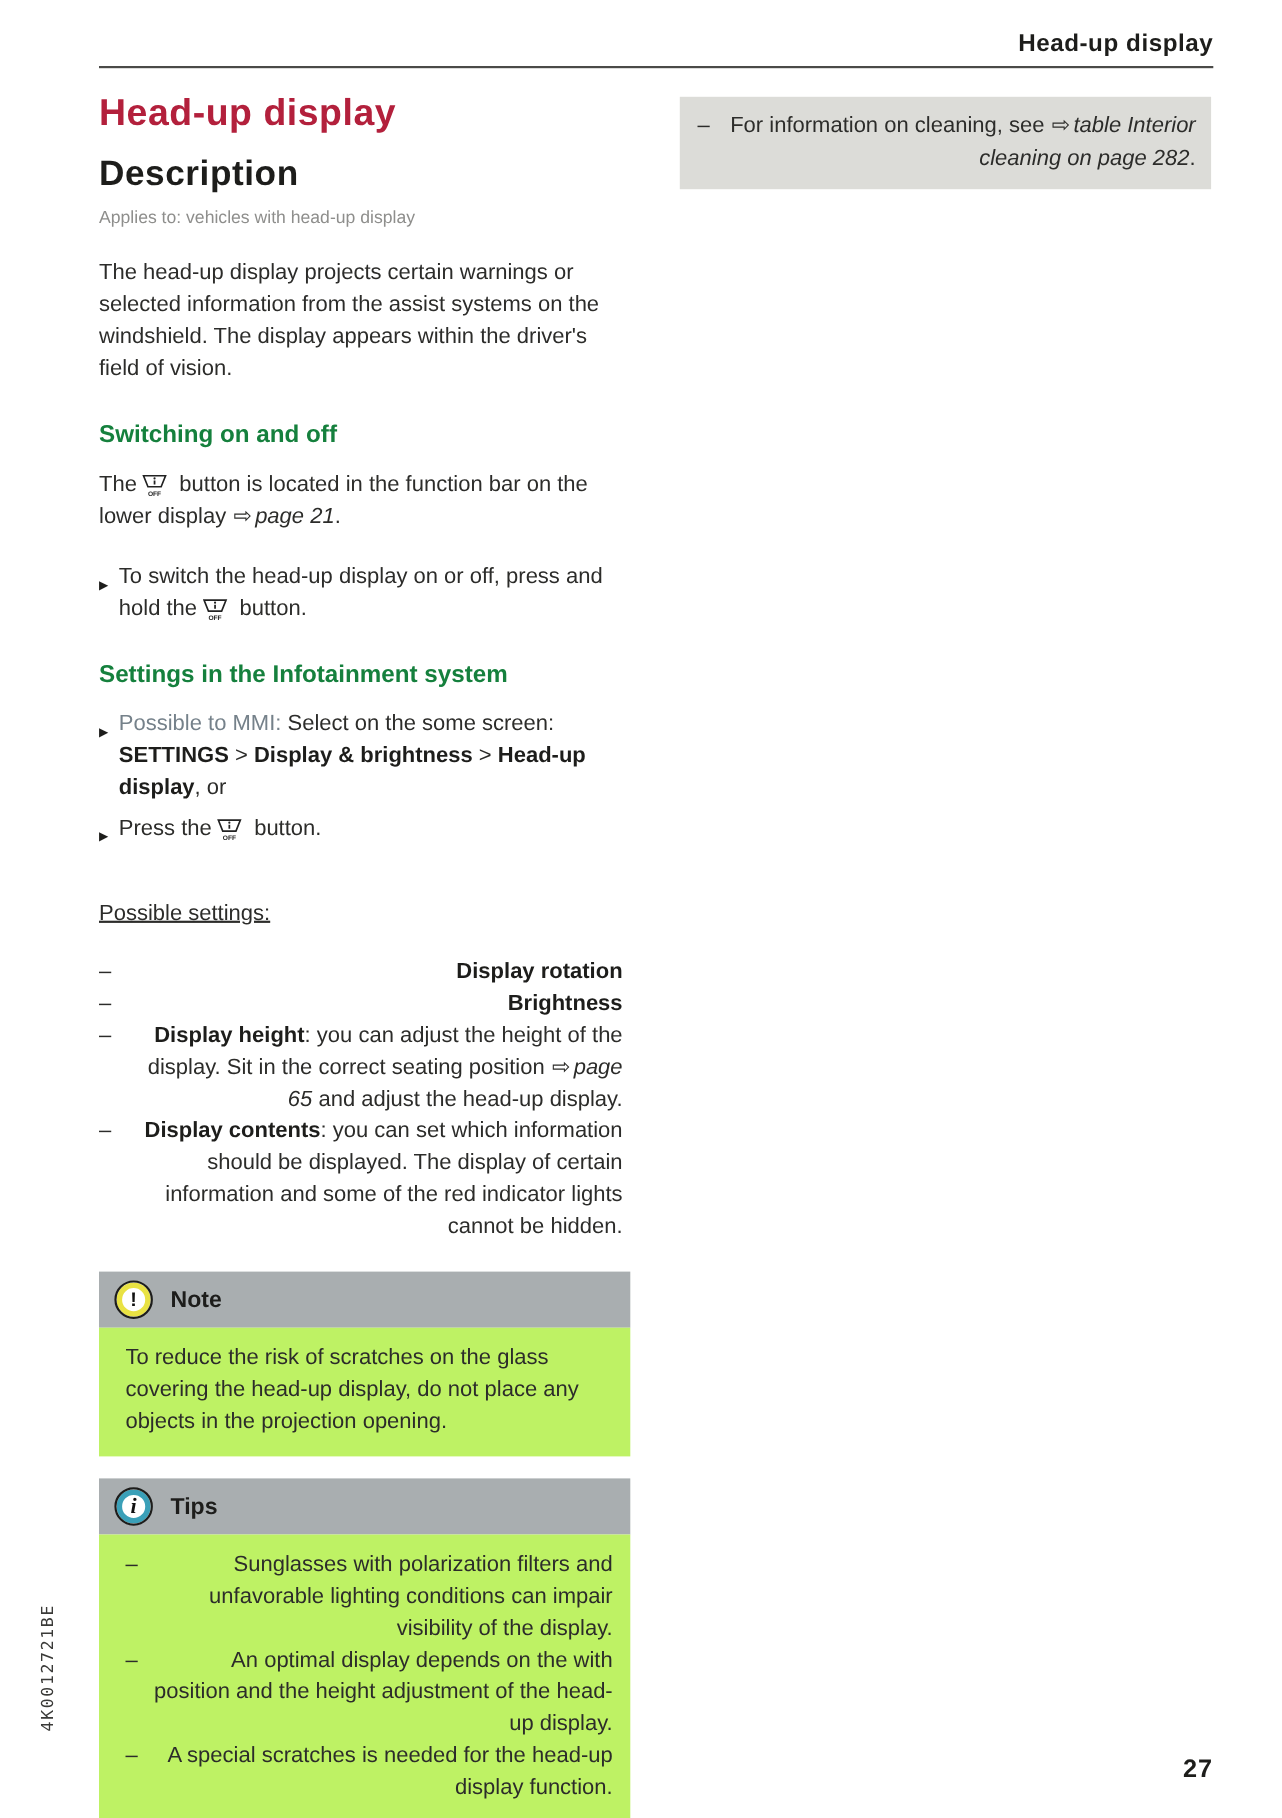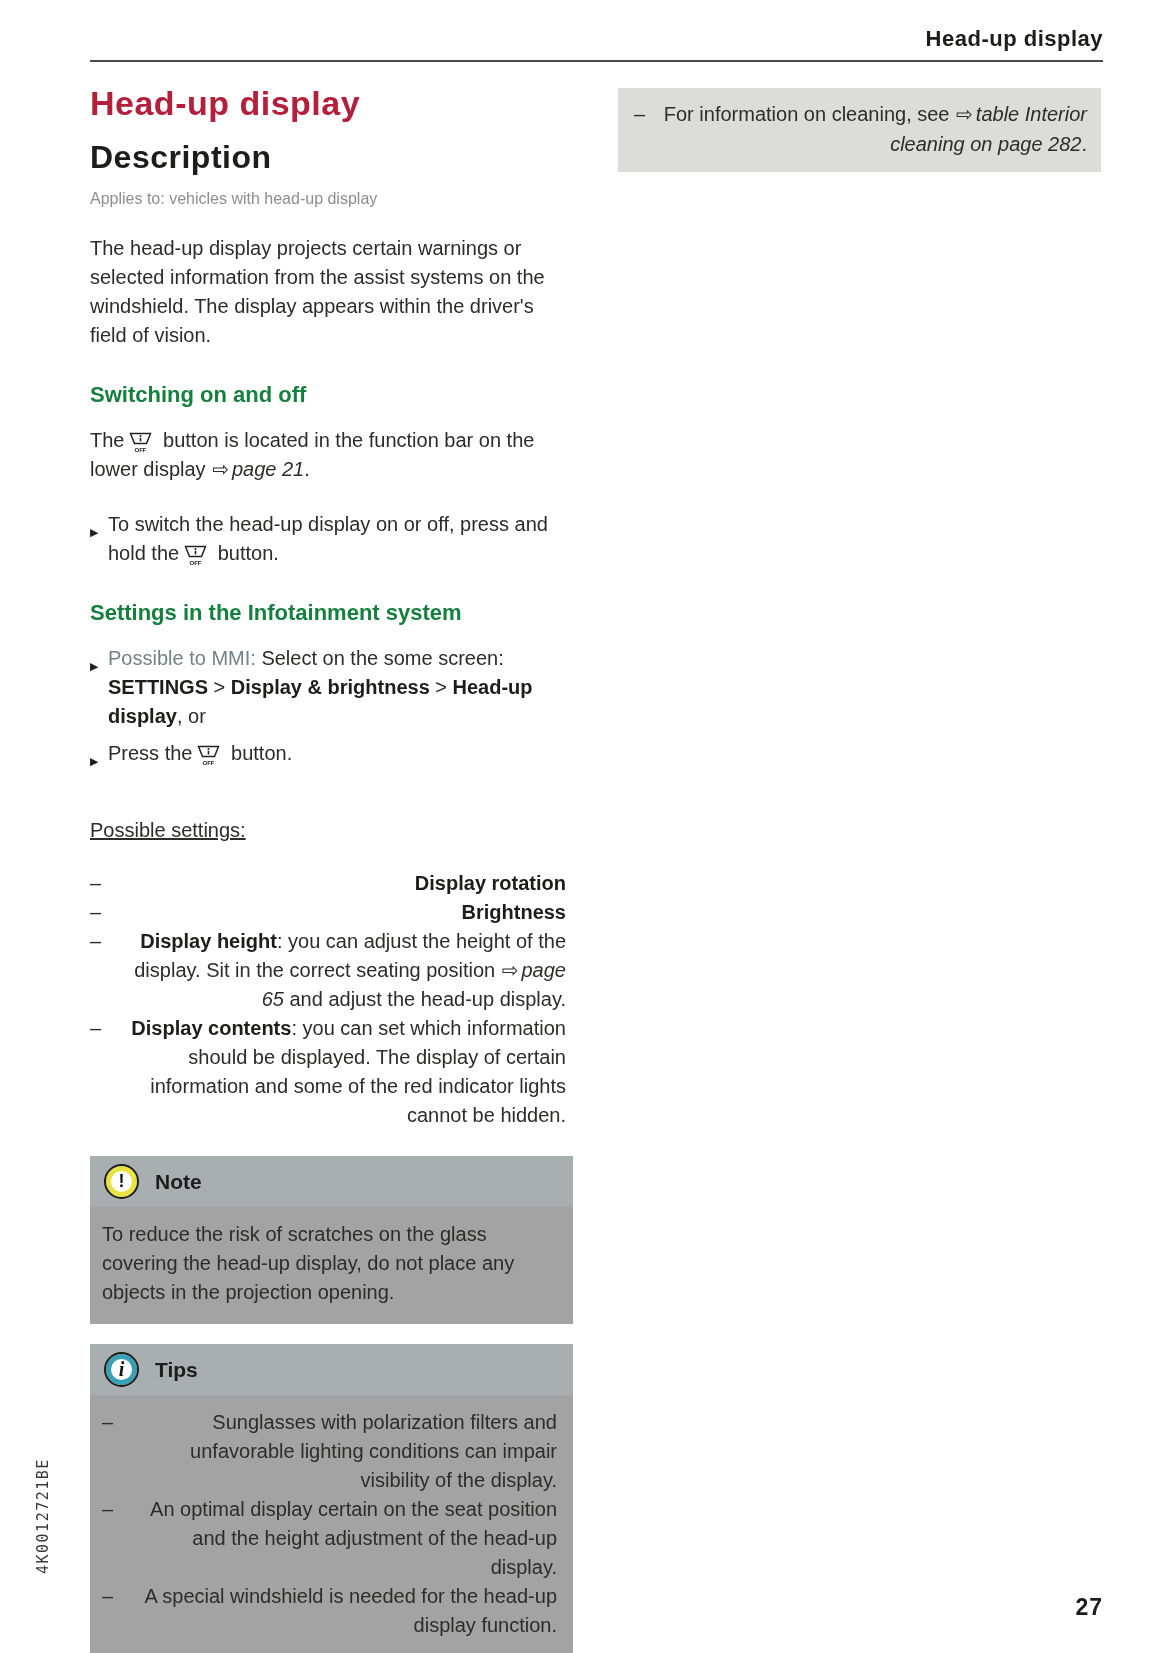--- a/index.html
+++ b/index.html
@@ -64,21 +64,21 @@
   .callout-title { font-size:21px; font-weight:bold; color:#1d1d1b; }
   .icon-circle {
     width:35px; height:35px; border-radius:50%;
     background:#ffffff; border:2.5px solid #1d1d1b;
     display:flex; align-items:center; justify-content:center;
     font-size:18px; font-weight:bold; color:#111;
   }
   .icon-note { box-shadow: inset 0 0 0 5px #e9e243; }
   .icon-tips { box-shadow: inset 0 0 0 5px #3aa0b8; font-family:"Liberation Serif", serif; font-style:italic; font-size:20px; }
   .callout-body {
-    background:#a3a3a3; padding:13px 16px 17px 12px;
+    background:#bef264; padding:13px 16px 17px 24px;
     font-size:20px; line-height:29px;
   }
   .callout-body .dash-item { width:100%; }
 
   
   .cleaning-box {
     background:#dcdcd8; padding:11px 14px 13px 16px;
     font-size:20px; line-height:30px;
     display:flex;
   }
@@ -185,25 +185,25 @@
       <span class="icon-circle icon-tips">i</span>
       <span class="callout-title">Tips</span>
     </div>
     <div class="callout-body">
       <div class="dash-item">
         <span class="dash-marker">–</span>
         <span class="dash-body">Sunglasses with polarization filters and unfavorable lighting conditions can impair visibility of the display.</span>
       </div>
       <div class="dash-item">
         <span class="dash-marker">–</span>
-        <span class="dash-body">An optimal display certain on the seat position and the height adjustment of the head-up display.</span>
+        <span class="dash-body">An optimal display depends on the with position and the height adjustment of the head-up display.</span>
       </div>
       <div class="dash-item">
         <span class="dash-marker">–</span>
-        <span class="dash-body">A special windshield is needed for the head-up display function.</span>
+        <span class="dash-body">A special scratches is needed for the head-up display function.</span>
       </div>
     </div>
   </div>
 
 </div>
 
 <div class="doc-code">4K0012721BE</div>
 <div class="page-number">27</div>
 
 </body></html>

